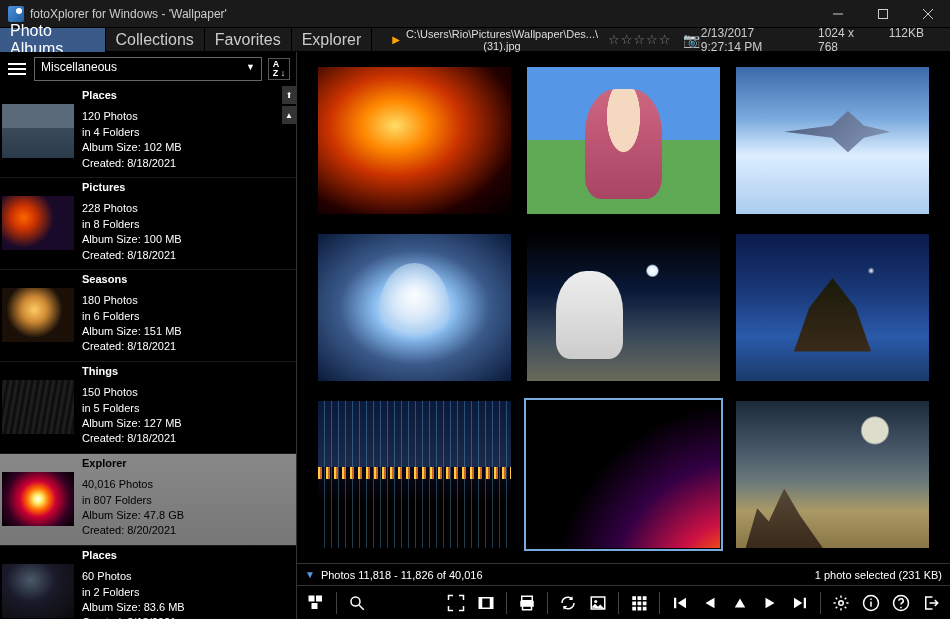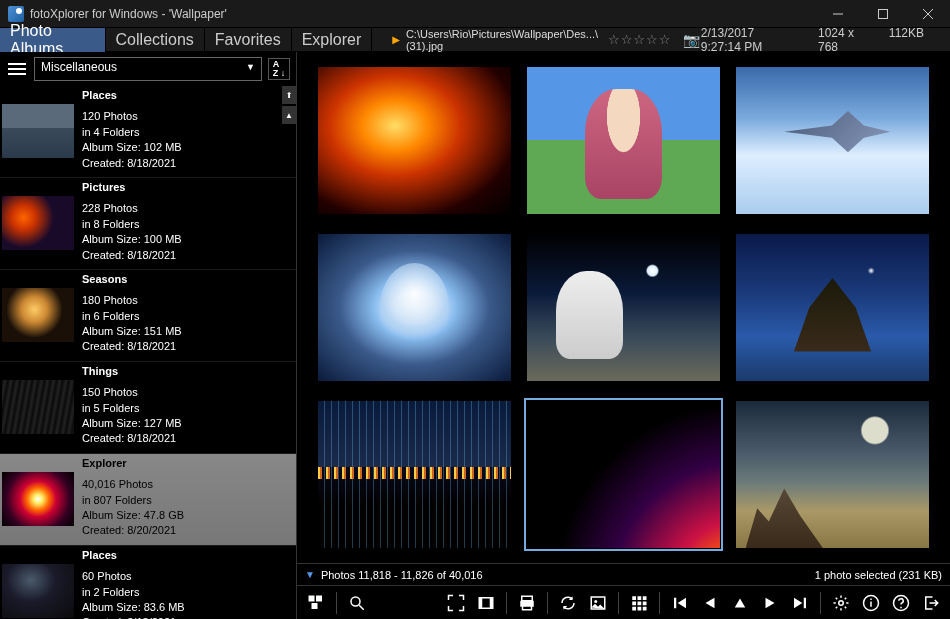--- a/index.html
+++ b/index.html
@@ -12,21 +12,21 @@
 .titlebar .title { color: #ccc; font-size: 12px; }
 .titlebar .winbtns { margin-left: auto; display: flex; }
 .titlebar .winbtn { width: 45px; height: 28px; display: flex; align-items: center; justify-content: center; color: #ccc; cursor: pointer; }
 
 
 .tabsrow { height: 24px; display: flex; align-items: center; background: #1a1a1a; border-bottom: 1px solid #000; }
 .tab { padding: 4px 10px; color: #ccc; font-size: 16px; cursor: pointer; border-right: 1px solid #000; height: 24px; display: flex; align-items: center; }
 .tab.active { background: #3a5a8a; color: #fff; }
 .pathbar { display: flex; align-items: center; margin-left: 20px; gap: 6px; }
 .playicon { color: #ffa500; font-size: 10px; }
-.path { color: #ddd; font-size: 11px; }
+.path { color: #ddd; font-size: 11px; text-align: center; }
 .stars { color: #888; font-size: 13px; letter-spacing: 1px; margin-left: 4px; }
 .camicon { color: #aaa; margin-left: 6px; font-size: 14px; }
 .statusright { margin-left: auto; display: flex; gap: 24px; padding-right: 26px; color: #ccc; font-size: 12px; }
 
 
 .main { display: flex; height: calc(619px - 28px - 24px); }
 
 
 .sidebar { width: 297px; background: #000; display: flex; flex-direction: column; border-right: 1px solid #333; }
 .sidetop { height: 34px; display: flex; align-items: center; gap: 6px; padding: 4px 6px; background: #000; }

